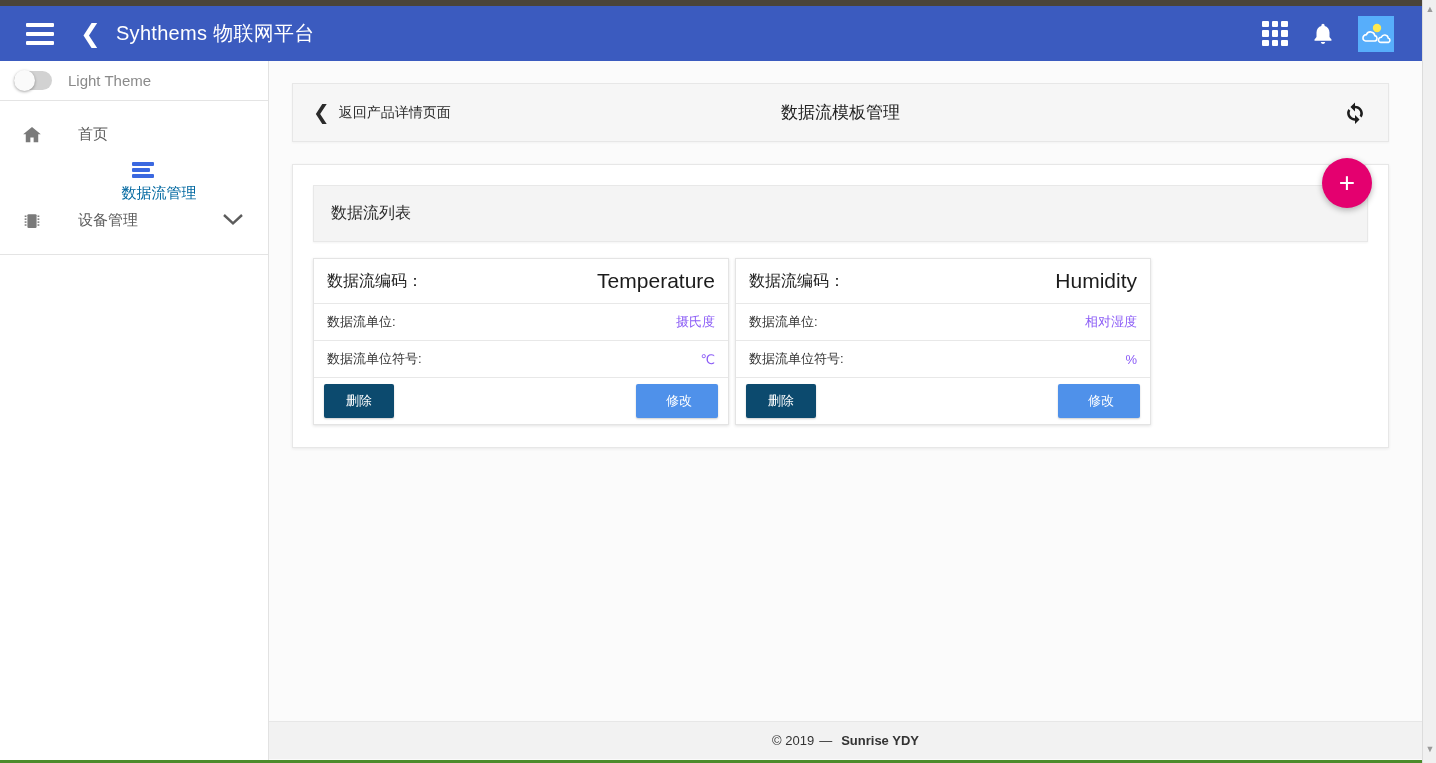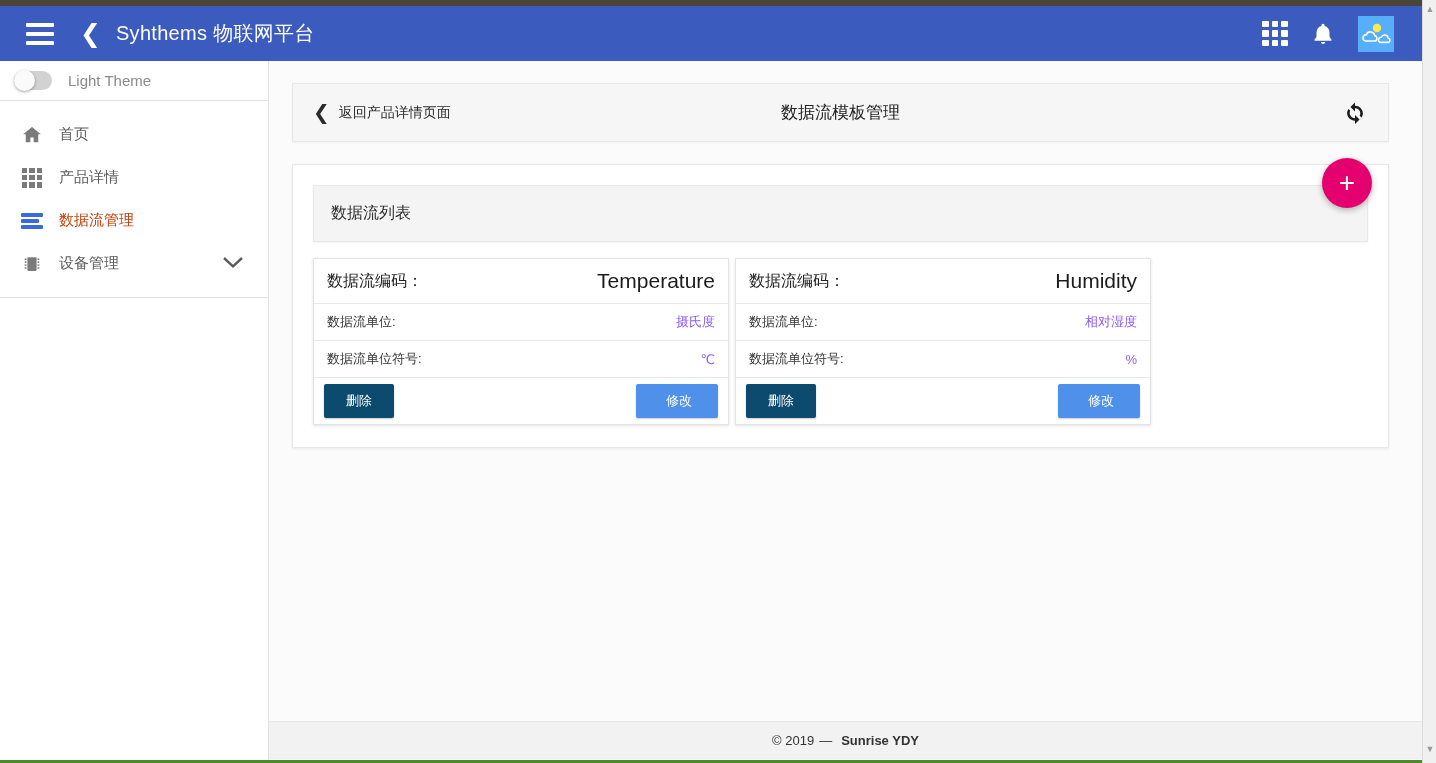--- a/index.html
+++ b/index.html
@@ -81,22 +81,22 @@
 
   .nav { padding-top: 12px; padding-bottom: 12px; border-bottom: 1px solid #e4e4e4; }
   .nav-item {
     height: 43px; display: flex; align-items: center;
     padding-left: 18px; cursor: pointer; color: #5c5c5c; font-size: 15px;
   }
   .nav-item .ico {
     width: 28px; height: 26px; display: flex; align-items: center; justify-content: center;
     flex: 0 0 28px; color: #7a7a7a;
   }
-  .nav-item .txt { margin-left: 13px; white-space: nowrap; }
-  .nav-item.active { color: #c2410c; }
+  .nav-item .txt { margin-left: 32px; white-space: nowrap; }
+  .nav-item.active { color: #0369a1; flex-direction: column; }
   .nav-item.active .ico { color: #3b68e0; }
   .nav-item .chev {
     margin-left: auto; margin-right: 24px; color: #5c5c5c;
     font-size: 15px; line-height: 1;
   }
   .dots-icon { display: grid; grid-template-columns: repeat(3,1fr); grid-template-rows: repeat(3,1fr); gap: 2px; width: 20px; height: 20px; }
   .dots-icon i { background: currentColor; display: block; }
   .bars-icon { width: 22px; height: 16px; display: flex; flex-direction: column; justify-content: space-between; }
   .bars-icon i { height: 4px; background: currentColor; display: block; border-radius: 1px; }
   .bars-icon i:nth-child(1) { width: 100%; }
@@ -284,36 +284,20 @@
 
     <div class="nav-item">
       <span class="ico">
         <svg width="24" height="22" viewBox="0 0 24 24" fill="currentColor">
           <path d="M12 3.2 2.4 11.2h2.8V20h5v-5.2h3.6V20h5v-8.8h2.8z"></path>
         </svg>
       </span>
       <span class="txt">首页</span>
     </div>
 
-    <div class="nav-item">
-      <span class="ico">
-        <span class="dots-icon">
-          <i></i>
-            <i></i>
-            <i></i>
-          <i></i>
-            <i></i>
-            <i></i>
-          <i></i>
-            <i></i>
-            <i></i>
-        </span>
-      </span>
-      <span class="txt">产品详情</span>
-    </div>
 
     <div class="nav-item active">
       <span class="ico">
         <span class="bars-icon">
           <i></i>
             <i></i>
             <i></i>
         </span>
       </span>
       <span class="txt">数据流管理</span>

